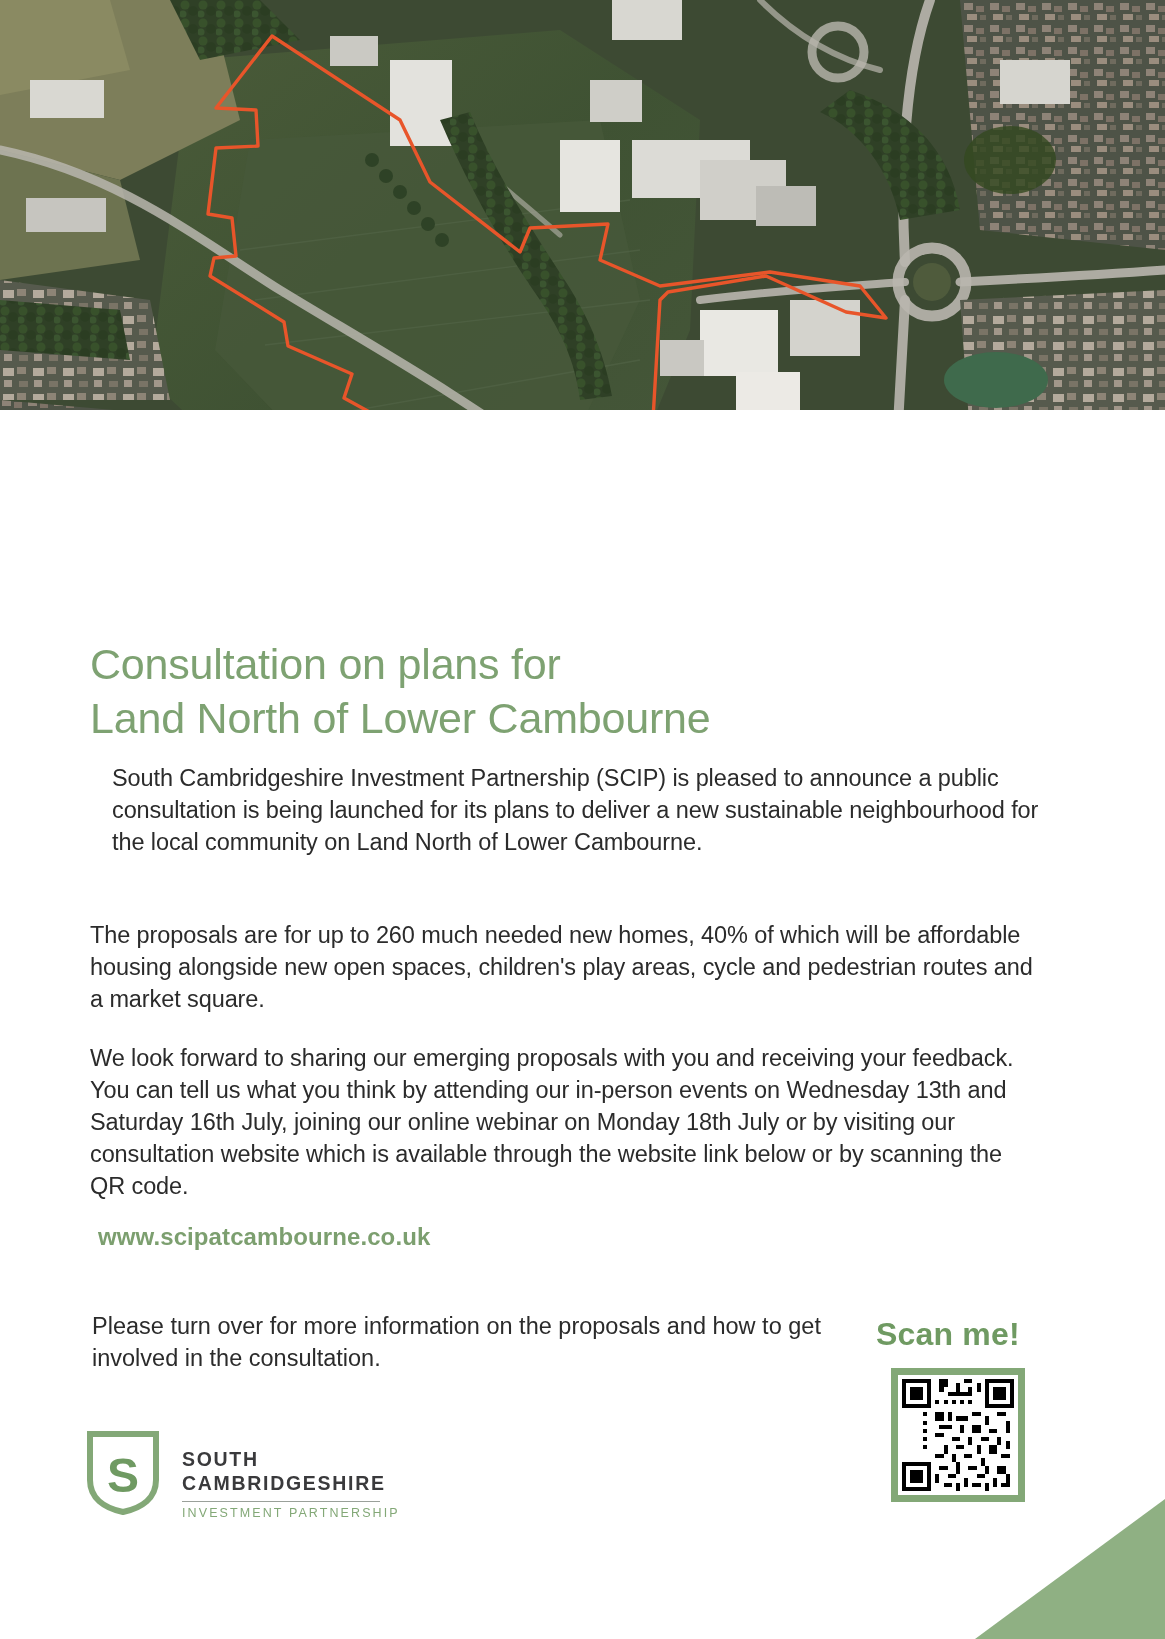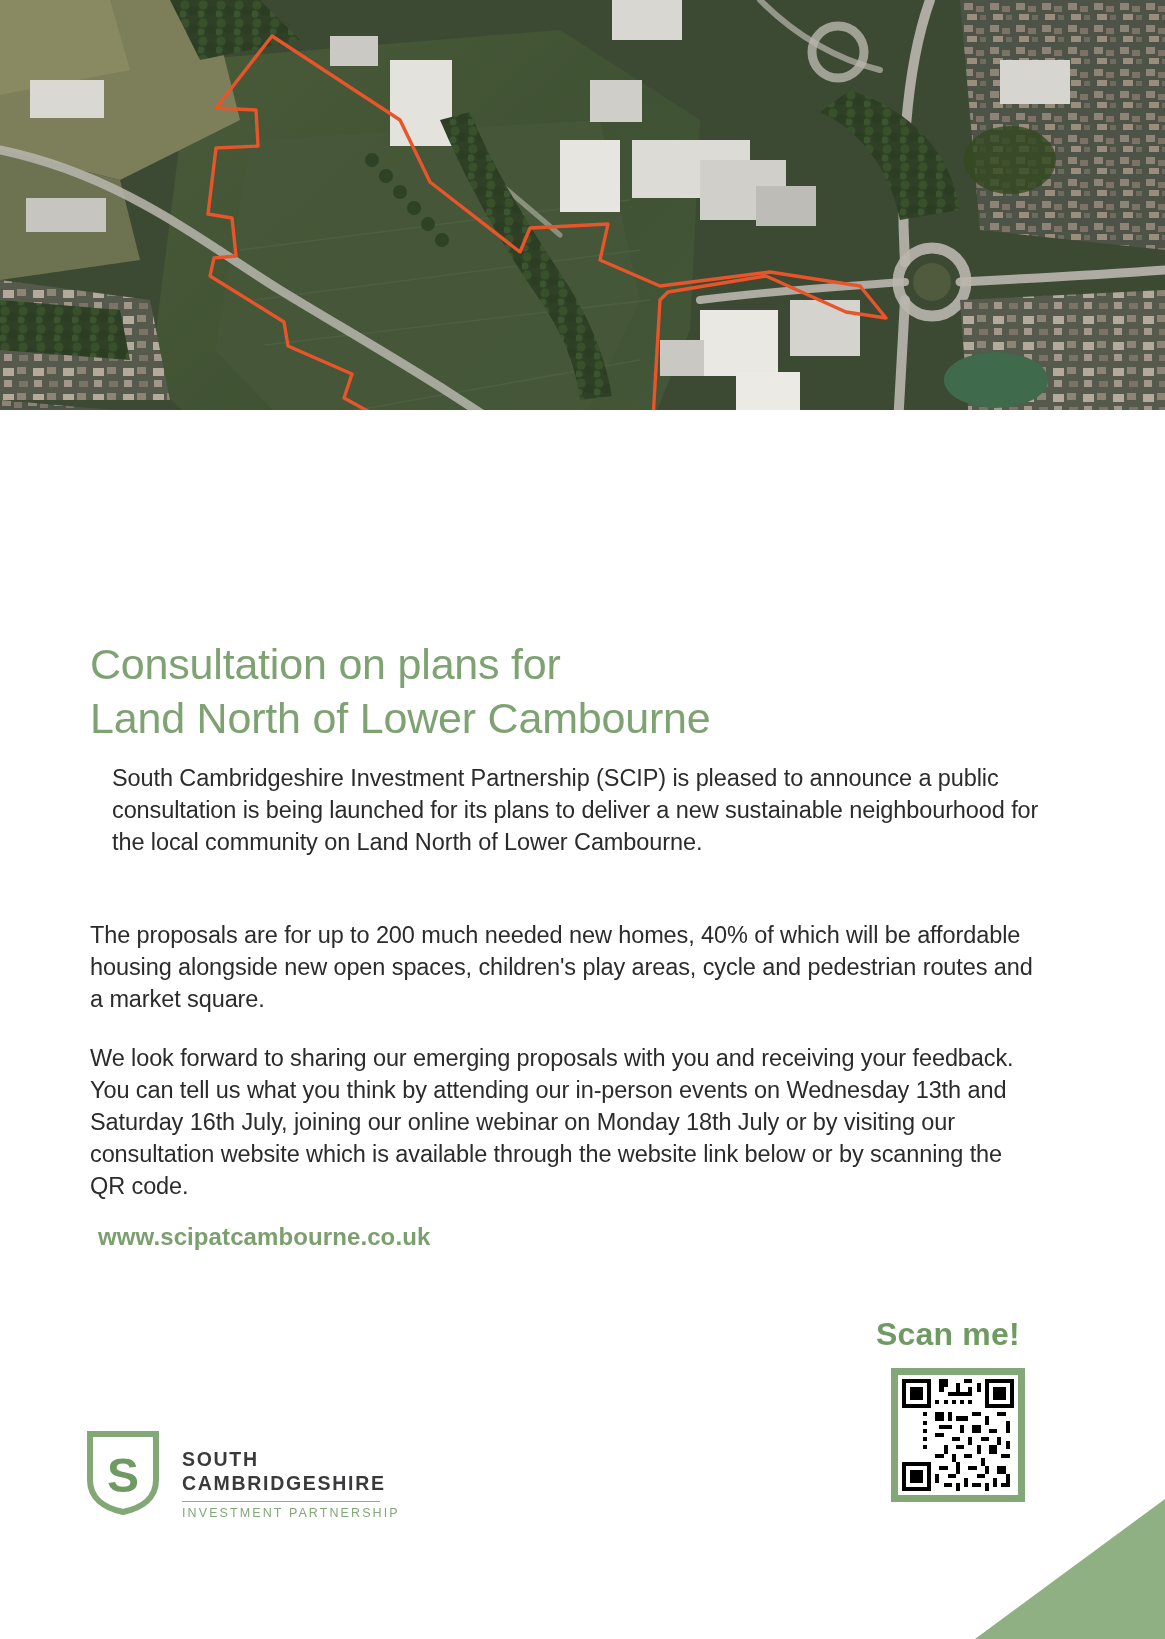--- a/index.html
+++ b/index.html
@@ -293,25 +293,26 @@
 </div>
 
 <div class="content">
 
   <h1 class="headline">
     <span>Consultation on plans for</span>
     <span class="l2">Land North of Lower Cambourne</span>
   </h1>
 
   <p class="body-copy p1">South Cambridgeshire Investment Partnership (SCIP) is pleased to announce a public consultation is being launched for its plans to deliver a new sustainable neighbourhood for the local community on Land North of Lower Cambourne.</p>
-  <p class="body-copy p2">The proposals are for up to 200 much needed new homes, 40% of which will be affordable housing alongside new open spaces, children's play areas, cycle and pedestrian routes and a market square.</p>
+  <p class="body-copy p2">The proposals are for up to 260 much needed new homes, 40% of which will be affordable housing alongside new open spaces, children's play areas, cycle and pedestrian routes and a market square.</p>
   <p class="body-copy p3">We look forward to sharing our emerging proposals with you and receiving your feedback. You can tell us what you think by attending our in-person events on Wednesday 13th and Saturday 16th July, joining our online webinar on Monday 18th July or by visiting our consultation website which is available through the website link below or by scanning the QR code.</p>
 
   <a class="url-link" href="#">www.scipatcambourne.co.uk</a>
 
+  <p class="turnover">Please turn over for more information on the proposals and how to get involved in the consultation.</p>
 </div>
 
 <div class="scan-label">Scan me!</div>
 
 <div class="qr-wrap">
   <span class="qr-inner">
     <svg viewBox="0 0 29 29" shape-rendering="crispEdges" aria-hidden="true">
       <rect width="29" height="29" fill="#ffffff"></rect>
       <g fill="#000000">
 

